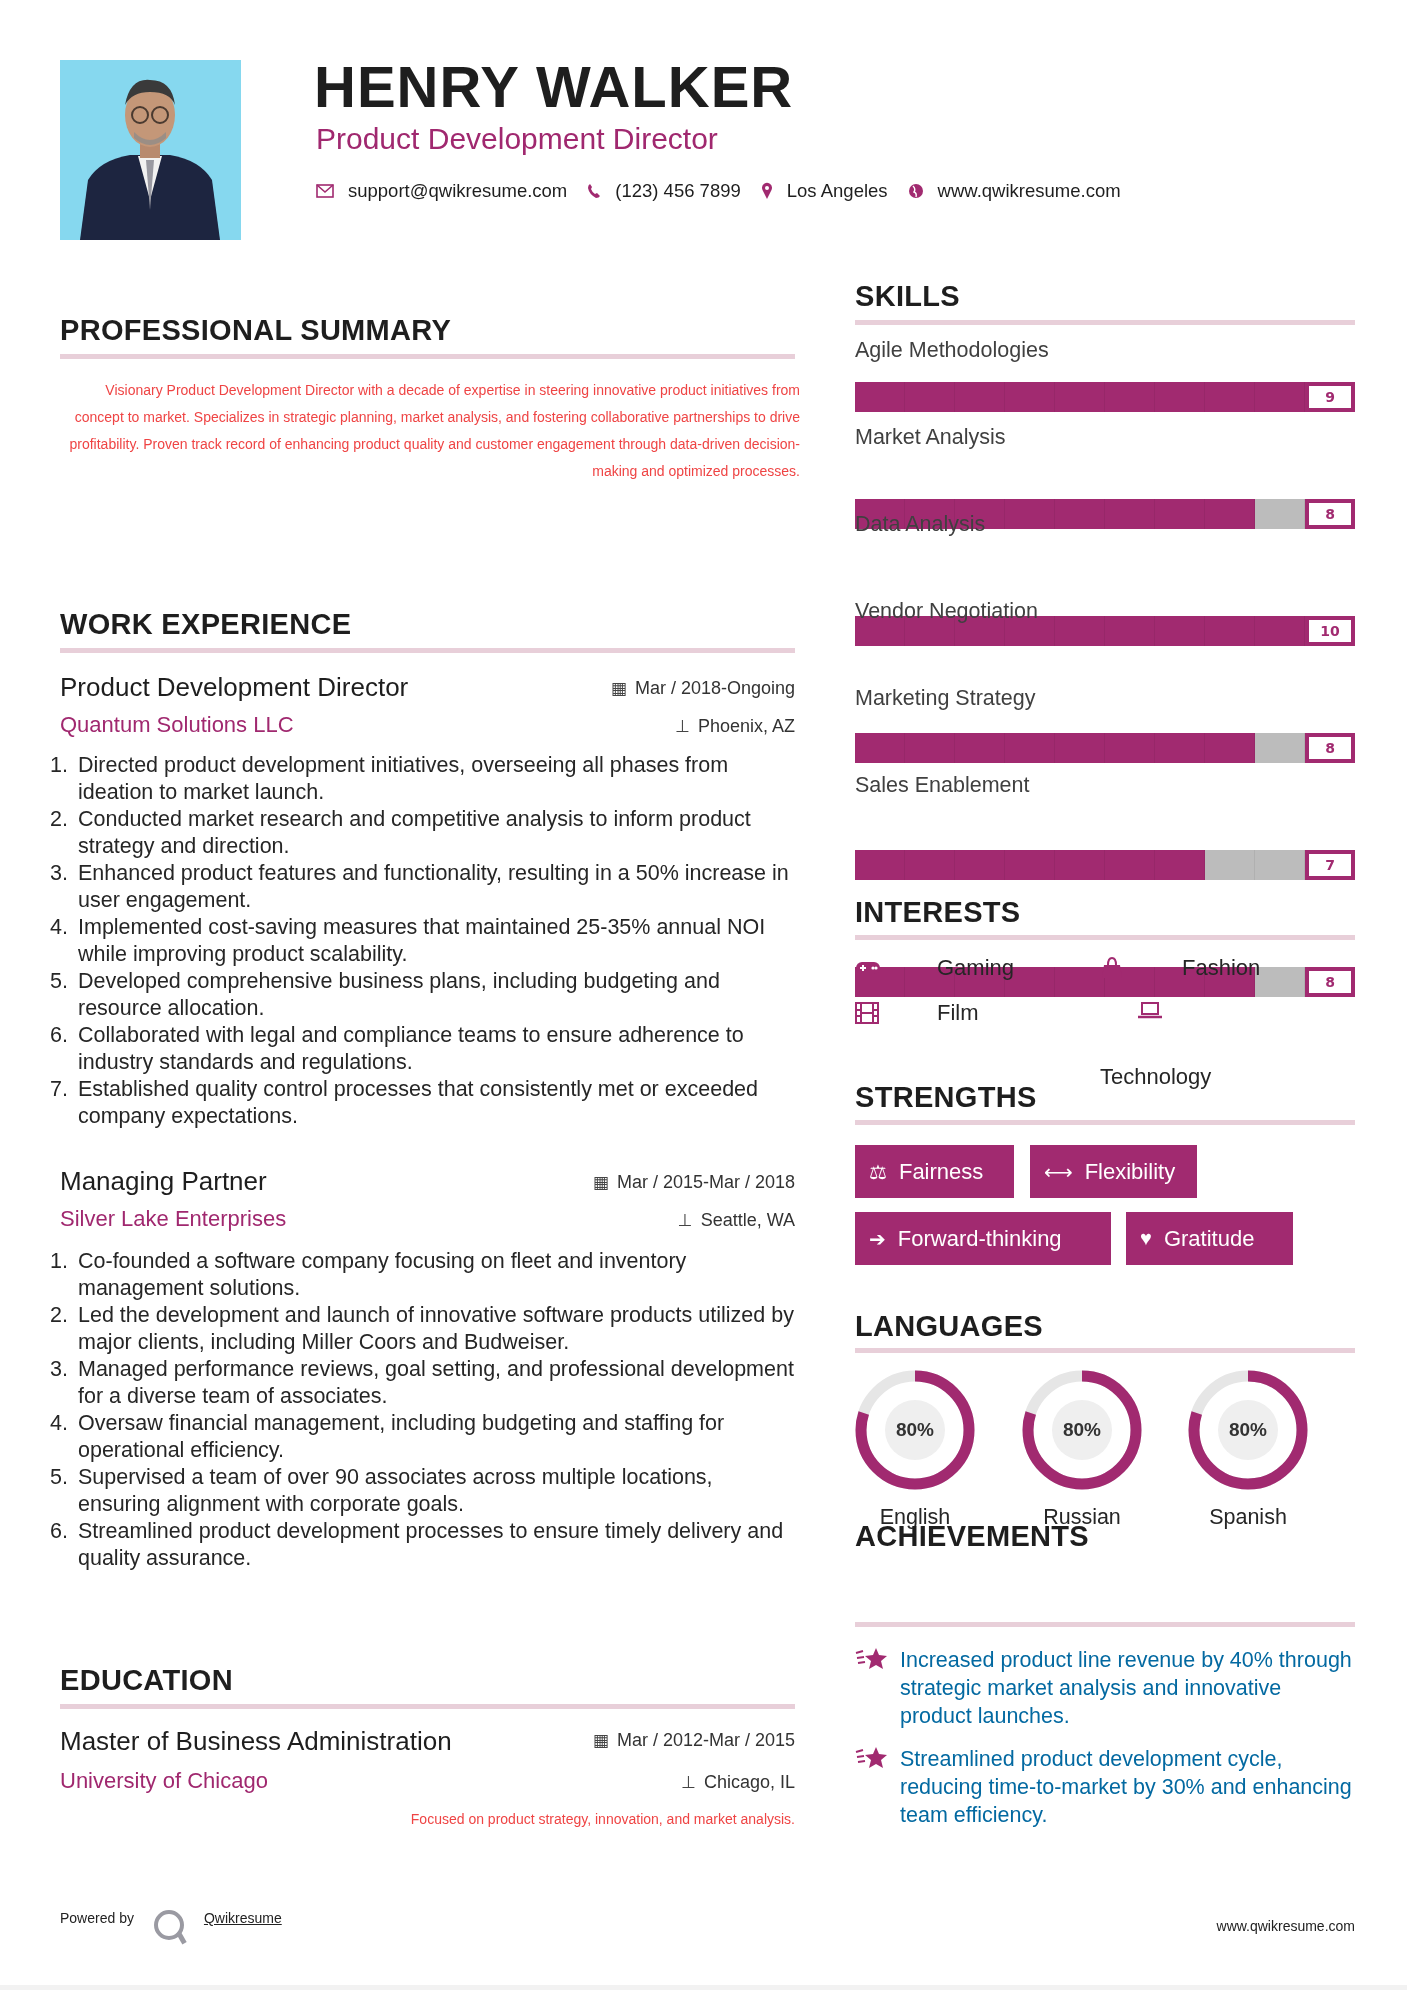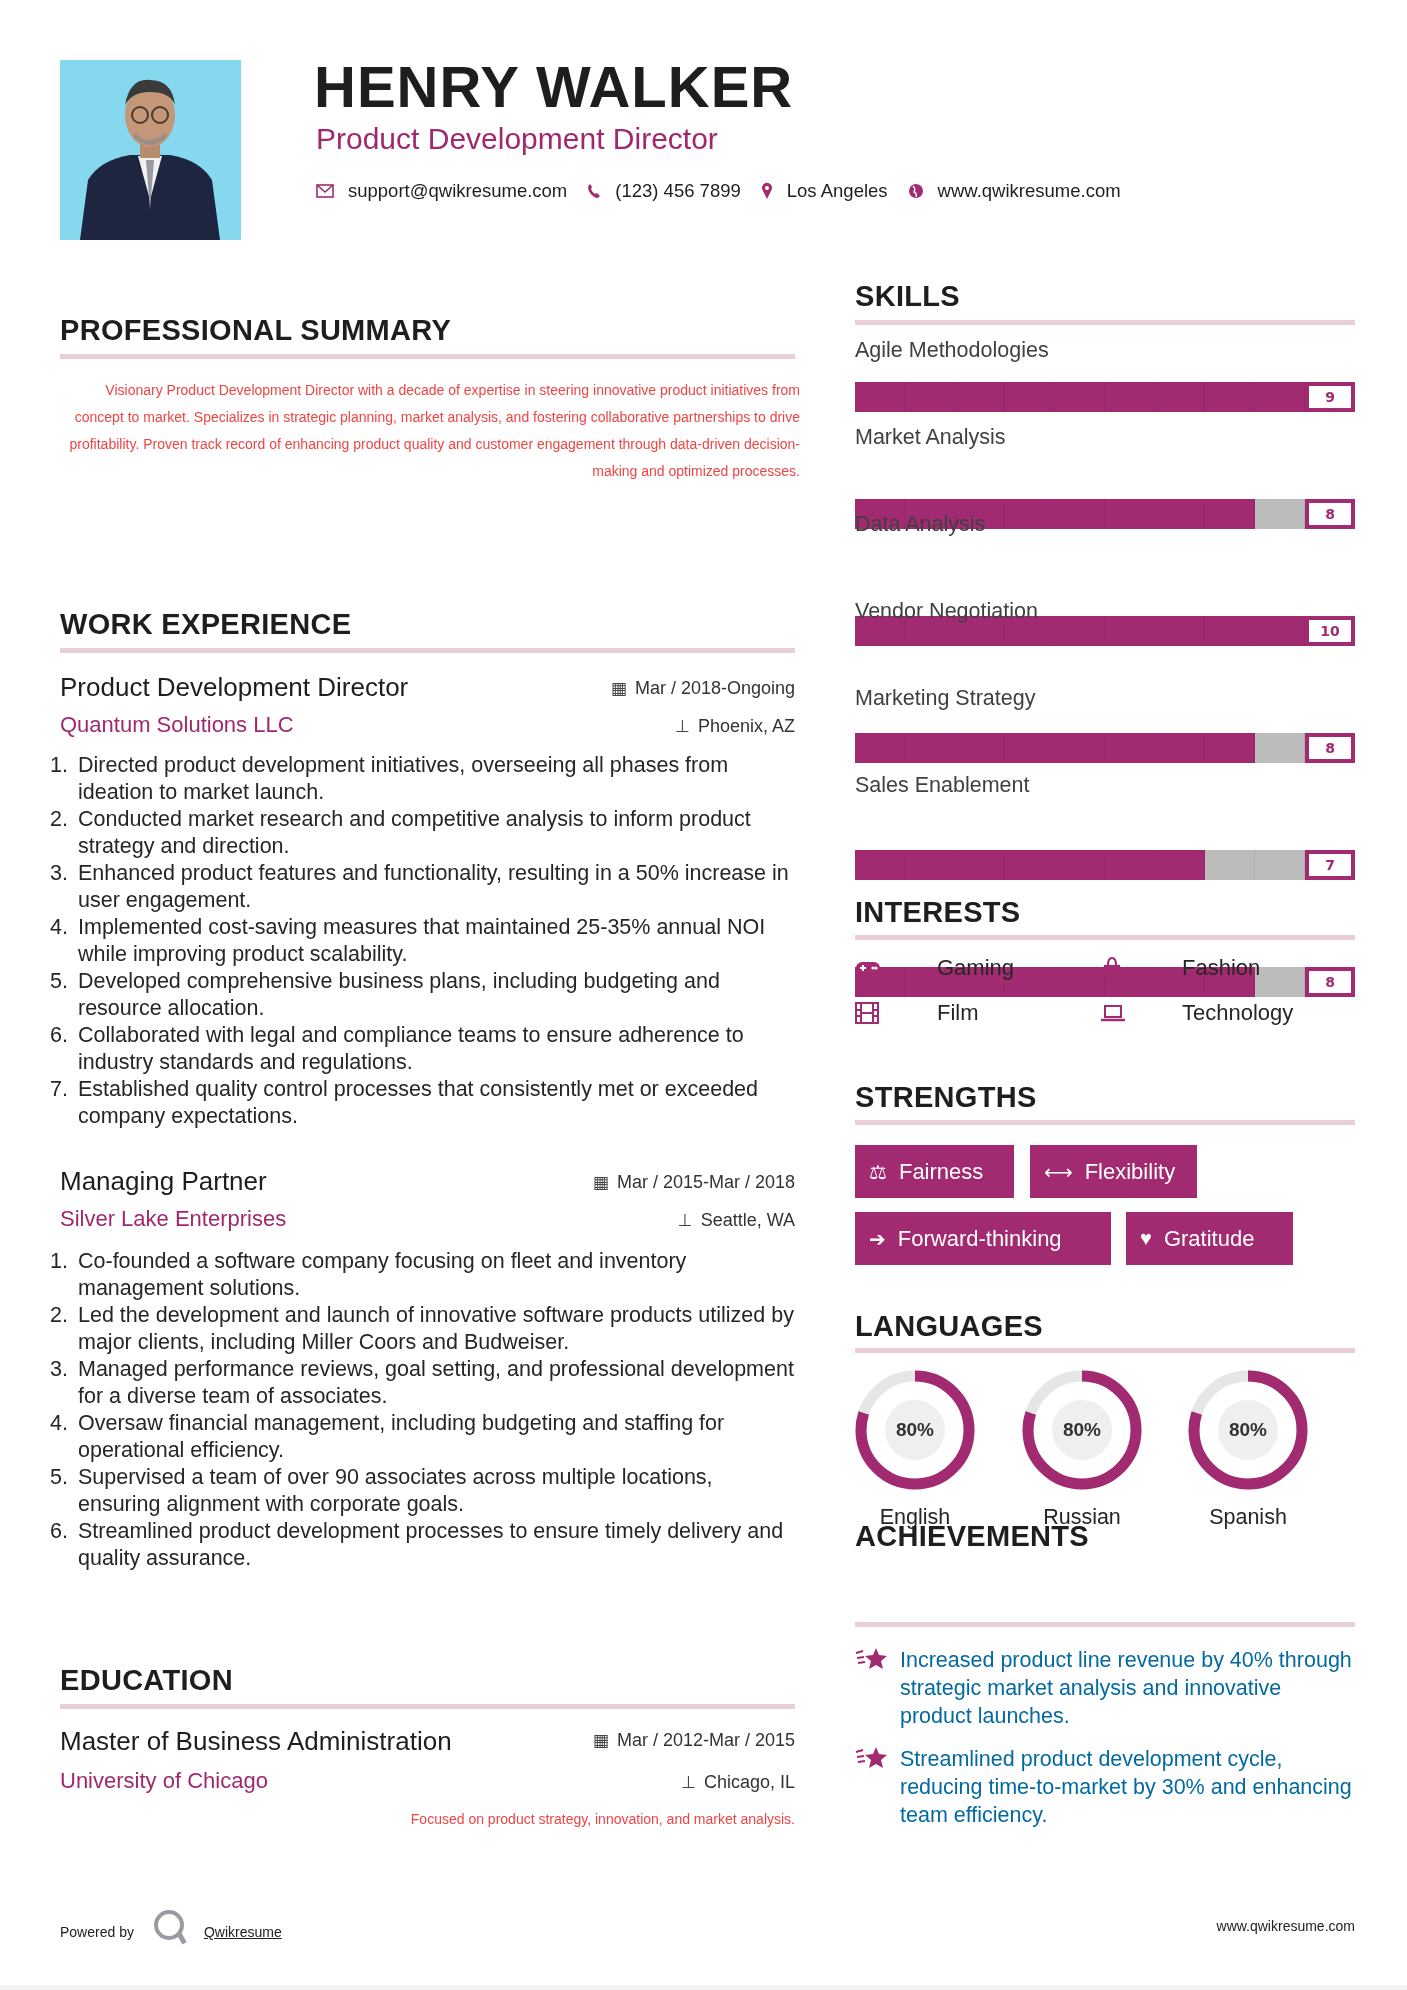--- a/index.html
+++ b/index.html
@@ -47,21 +47,21 @@
 
   .lang { position: absolute; width: 124px; text-align: center; }
   .lang .ring { width: 122px; height: 122px; margin: 0 auto; position: relative; }
   .lang .pct { position: absolute; left: 50%; top: 50%; transform: translate(-50%,-50%); width: 60px; height: 60px; border-radius: 50%; background: #efefef; display:flex; align-items:center; justify-content:center; font-size: 19px; font-weight: 700; color: #333; }
   .lang .lname { font-size: 21.5px; color: #262626; margin-top: 14px; }
 
   .ach { position: absolute; left: 855px; width: 500px; display: flex; }
   .ach .ai { width: 45px; color: #a12a70; font-size: 22px; flex-shrink: 0; padding-top: 0px; }
   .ach .at { font-size: 21.5px; line-height: 28px; color: #0369a1; }
 
-  .footer-left { left: 60px; top: 1910px; display:flex; align-items:flex-end; gap: 20px; font-size: 14px; color: #222; }
+  .footer-left { left: 60px; top: 1910px; display:flex; align-items:flex-start; gap: 20px; font-size: 14px; color: #222; }
   .footer-left .logo { width: 30px; height: 30px; border: 4px solid #9a9aa2; border-radius: 50%; position: relative; }
   .footer-left .logo::after { content:""; position:absolute; right:-4px; bottom:-8px; width:5px; height:12px; background:#9a9aa2; transform: rotate(-30deg); }
   .footer-left .brand { text-decoration: underline; color: #222; }
   .footer-right { right: 52px; top: 1918px; font-size: 14px; color: #222; }
   .bottom-strip { left: 0; top: 1985px; width: 1407px; height: 5px; background: #f2f2f2; }
 </style>
 </head>
 <body>
 
 <div class="abs photo">
@@ -304,21 +304,21 @@
         <line x1="18" y1="1" x2="18" y2="21" stroke="#a12a70" stroke-width="2"></line>
         <line x1="1" y1="8" x2="6" y2="8" stroke="#a12a70" stroke-width="2"></line>
         <line x1="1" y1="14" x2="6" y2="14" stroke="#a12a70" stroke-width="2"></line>
         <line x1="18" y1="8" x2="23" y2="8" stroke="#a12a70" stroke-width="2"></line>
         <line x1="18" y1="14" x2="23" y2="14" stroke="#a12a70" stroke-width="2"></line>
         <line x1="6" y1="11" x2="18" y2="11" stroke="#a12a70" stroke-width="2"></line>
       </svg>
   </span>
   <span>Film</span>
 </div>
-<div class="interest" style="left:1100px;top:1000px;">
+<div class="interest" style="left:1100px;top:1000px;flex-direction:column;">
   <span class="ii">
     <svg width="26" height="20" viewBox="0 0 26 20">
         <rect x="5" y="3" width="16" height="11" fill="none" stroke="#a12a70" stroke-width="2"></rect>
         <line x1="1" y1="17" x2="25" y2="17" stroke="#a12a70" stroke-width="2.5"></line>
       </svg>
   </span>
   <span>Technology</span>
 </div>
 
 <div class="abs right sec-title" style="top:1083px;">STRENGTHS</div>

